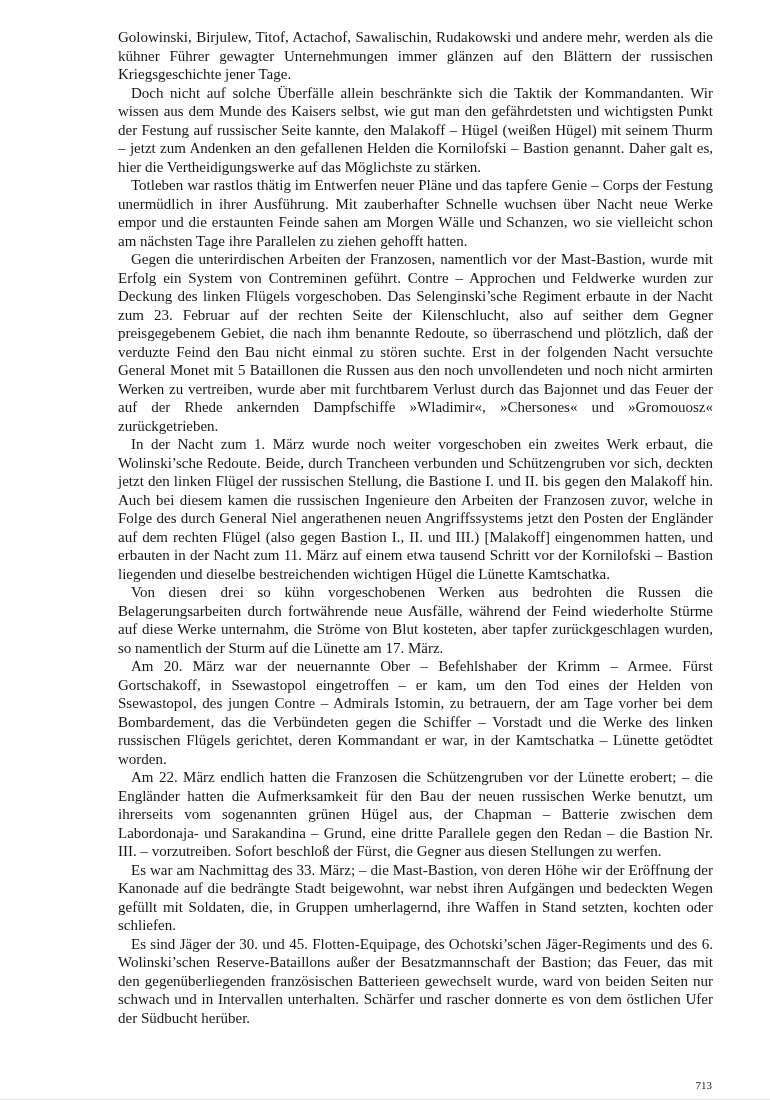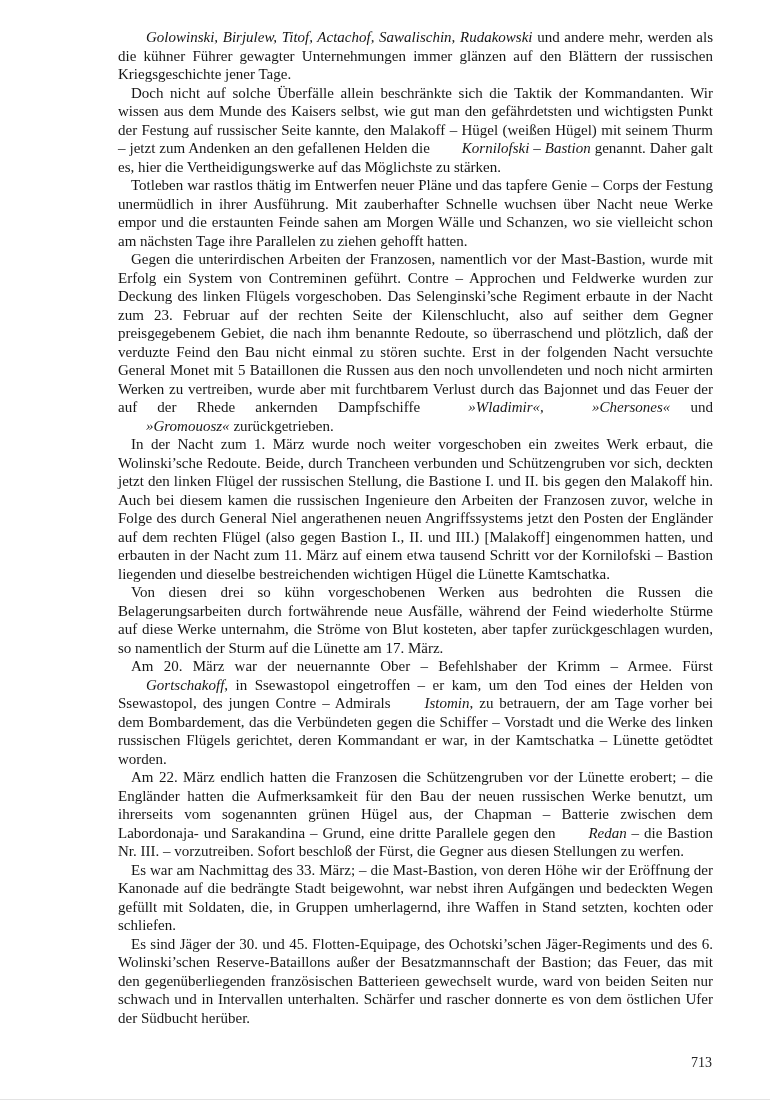--- a/index.html
+++ b/index.html
@@ -30,28 +30,26 @@
     -webkit-hyphens: auto;
   }
   .para {
     margin: 0;
     padding: 0;
   }
   .para.indent {
     text-indent: 13px;
   }
   .it {
-    font-style: italic;
-    margin-left: 28px;
   }
   .page-number {
     position: absolute;
     right: 58px;
-    bottom: 28px;
-    font-size: 14px;
+    bottom: 8px;
+    font-size: 11px;
     color: #222222;
     margin-left: 41px;
   }
 </style>
 </head>
 <body>
 
 <div class="page">
   <div class="text-block">
       <p class="para"><span class="it">Golowinski, Birjulew, Titof, Actachof, Sawalischin, Rudakowski</span><span> und andere mehr, werden als die kühner Führer gewagter Unternehmungen immer glänzen auf den Blättern der russischen Kriegsgeschichte jener Tage.</span></p>

